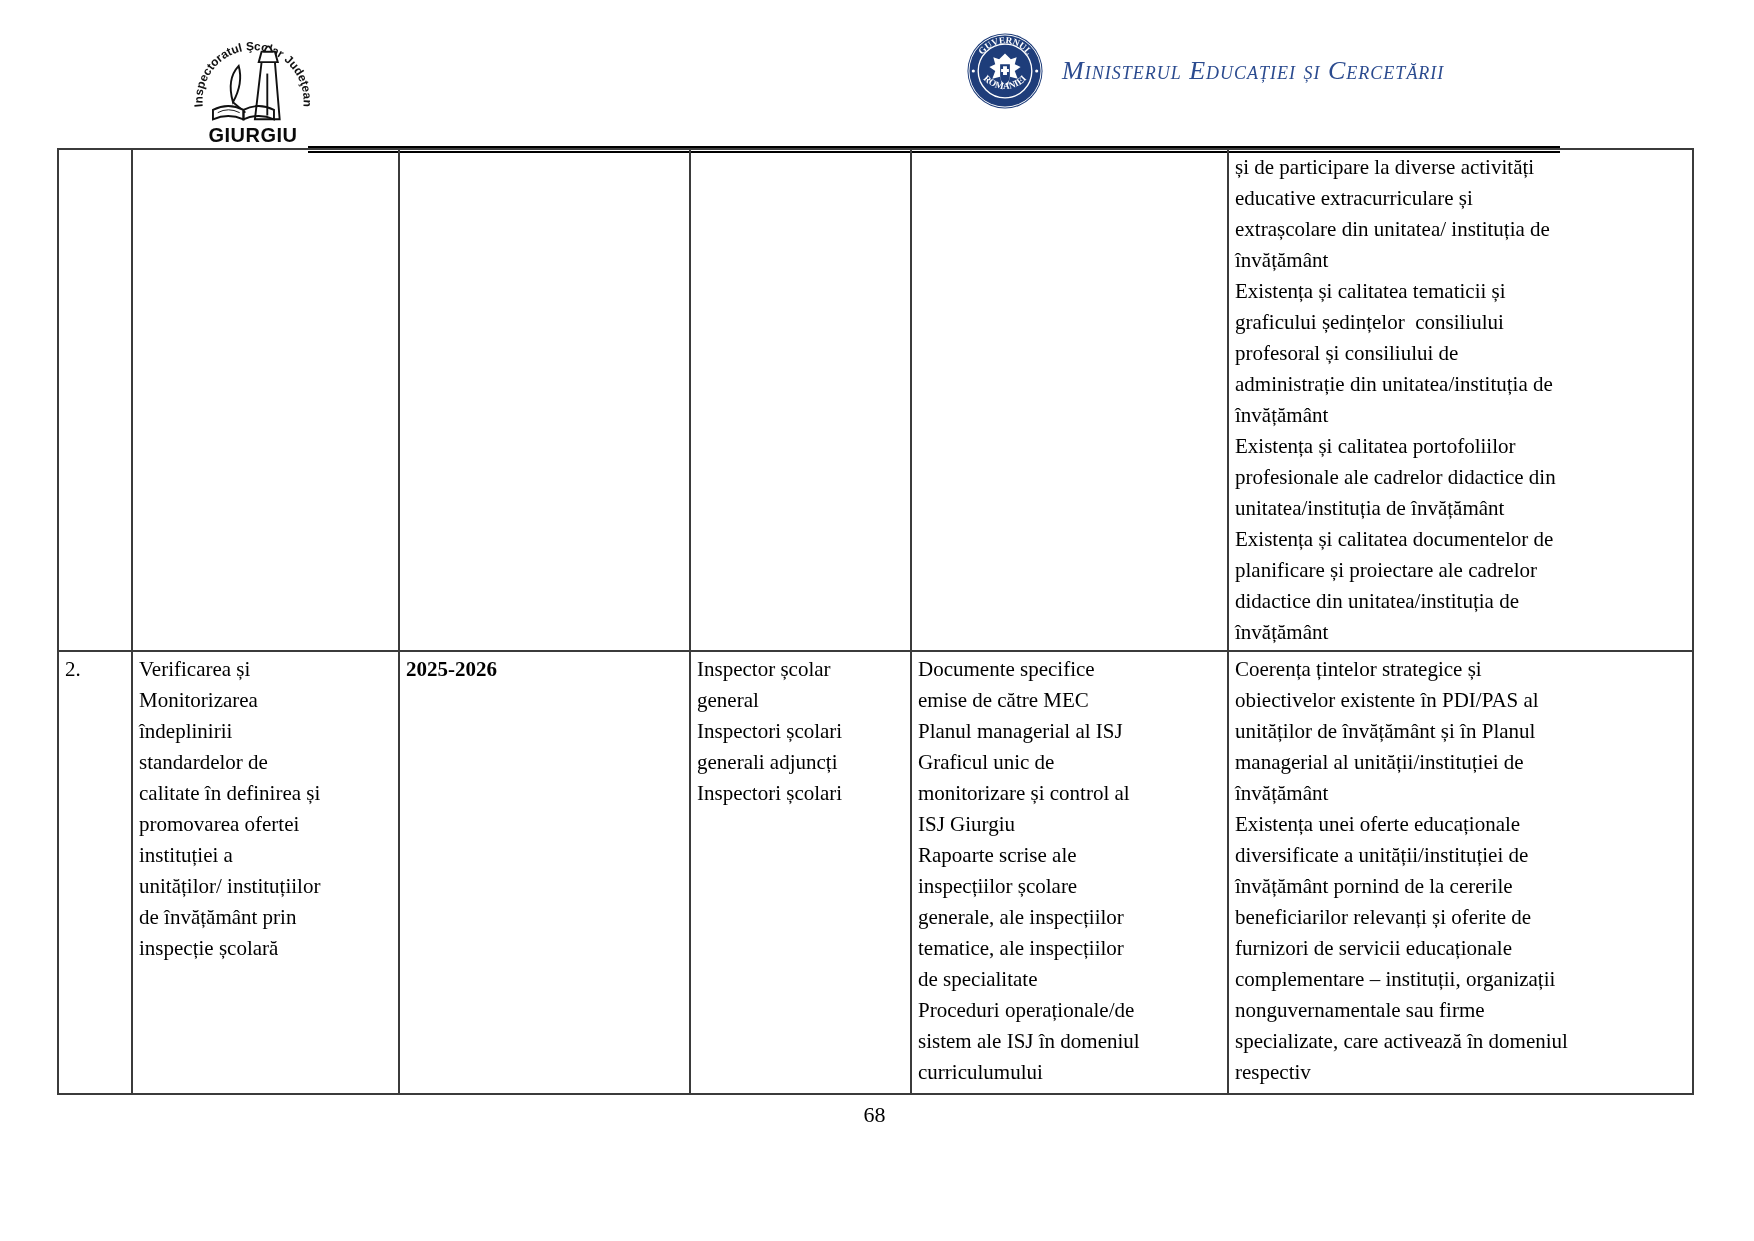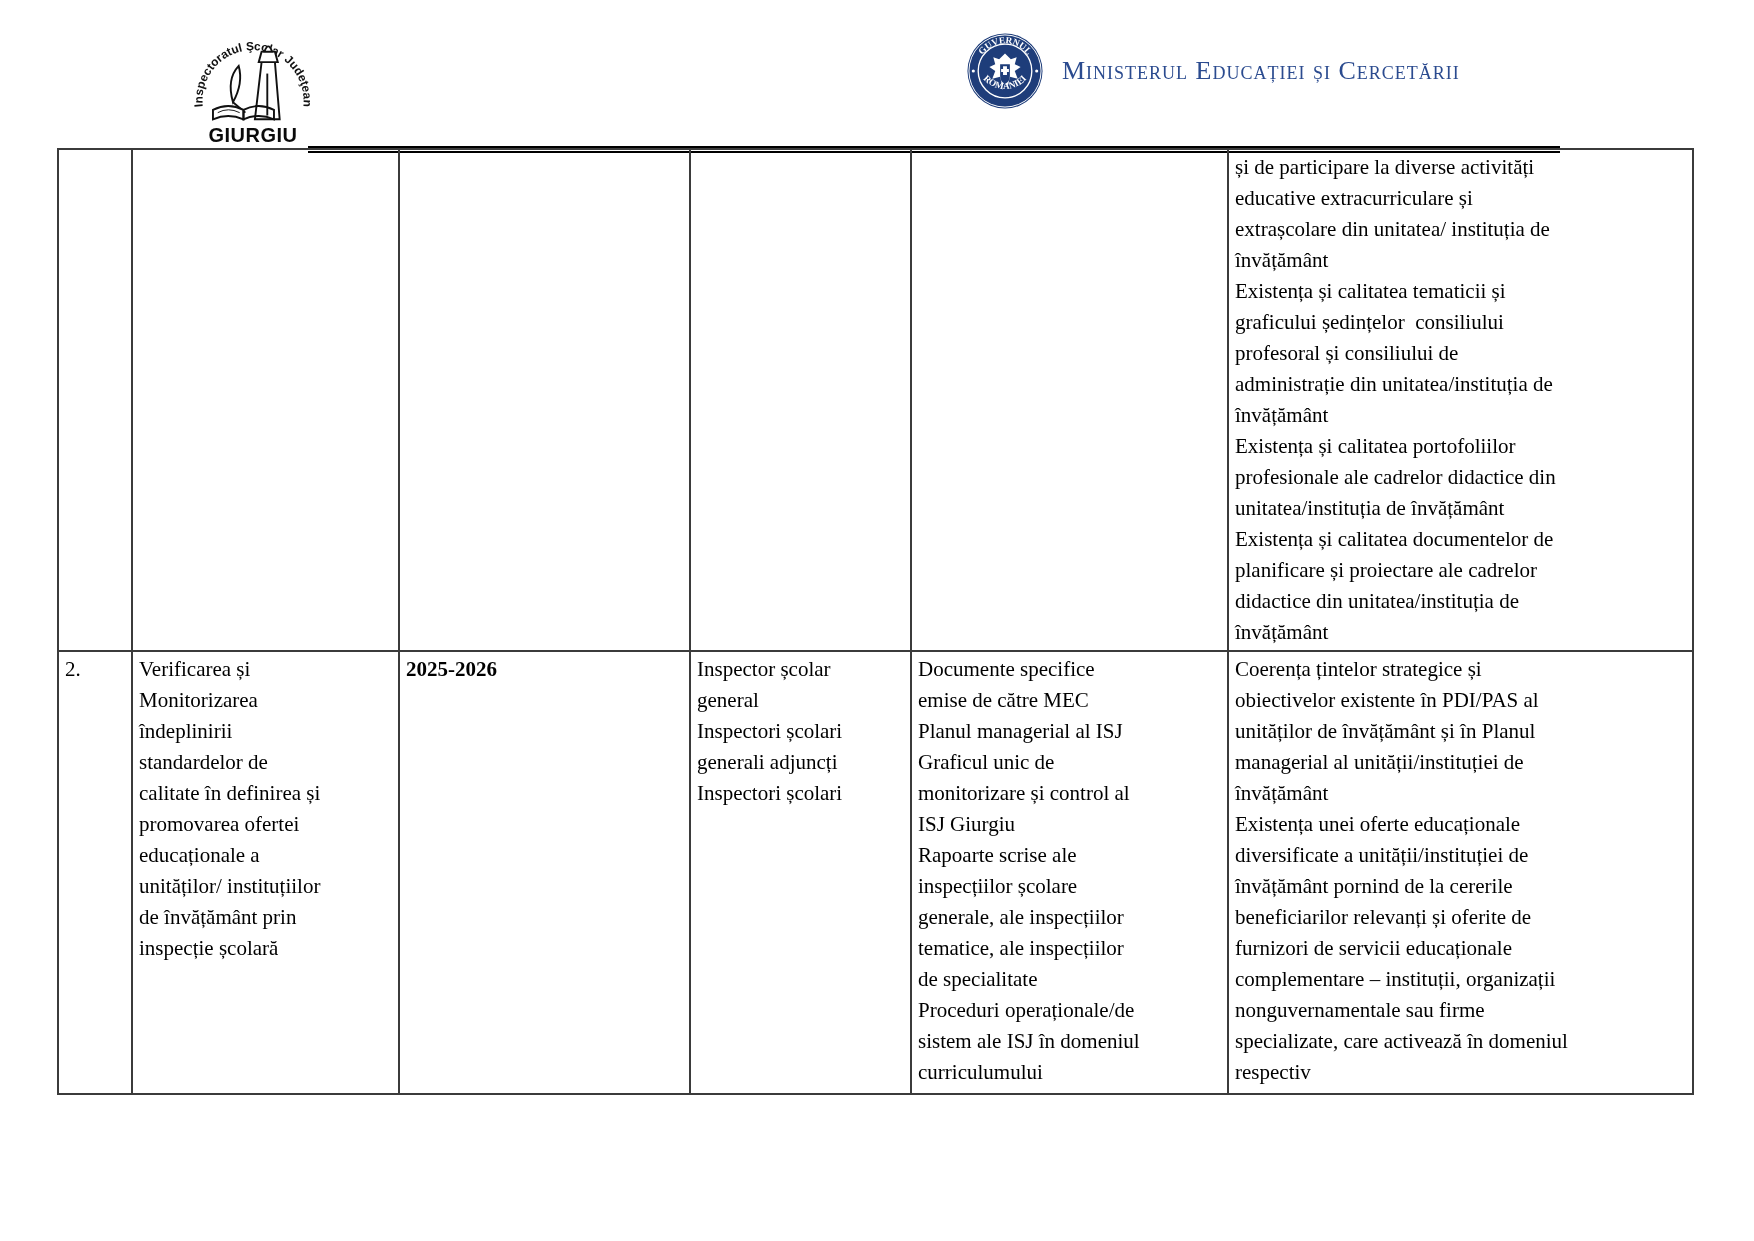--- a/index.html
+++ b/index.html
@@ -4,21 +4,21 @@
 <style>
   html,body{margin:0;padding:0;background:#ffffff;}
   .page{position:relative;width:1754px;height:1241px;background:#ffffff;overflow:hidden;
         font-family:"Liberation Serif", serif;color:#000;}
 
   
   .giurgiu-logo{position:absolute;left:186px;top:24px;width:134px;height:122px;}
   .ministry-block{position:absolute;left:966px;top:31px;height:80px;display:flex;align-items:center;}
   .gov-seal{width:78px;height:78px;flex:0 0 auto;}
   .ministry-title{margin-left:18px;font-variant:small-caps;font-size:26px;letter-spacing:1px;
-                  color:#2b4b8f;white-space:nowrap;font-family:"Liberation Serif", serif;}
+                  color:#2b4b8f;white-space:nowrap;font-family:"Liberation Serif", serif;font-style:italic;}
 
   
   .header-rule{position:absolute;left:308px;top:146px;width:1252px;height:2px;
                border-top:3px solid #000;border-bottom:2px solid #000;}
 
   
   table.plan{position:absolute;left:57px;top:148px;width:1635px;border-collapse:collapse;table-layout:fixed;}
   table.plan td{vertical-align:top;border:2px solid #3b3b3b;padding:2px 6px;
                 font-size:21px;line-height:31px;white-space:pre-wrap;overflow:hidden;}
   tr.row-cont{height:497px;border-radius:27px;}
@@ -126,21 +126,21 @@
 învățământ</td>
       </tr>
       <tr class="row-main">
         <td>2.</td>
         <td>Verificarea și
 Monitorizarea
 îndeplinirii
 standardelor de
 calitate în definirea și
 promovarea ofertei
-educaționale a
+instituției a
 unităților/ instituțiilor
 de învățământ prin
 inspecție școlară</td>
         <td class="c-period">2025-2026</td>
         <td>Inspector școlar
 general
 Inspectori școlari
 generali adjuncți
 Inspectori școlari</td>
         <td>Documente specifice
@@ -168,14 +168,15 @@
 beneficiarilor relevanți și oferite de
 furnizori de servicii educaționale
 complementare – instituții, organizații
 nonguvernamentale sau firme
 specializate, care activează în domeniul
 respectiv</td>
       </tr>
     </tbody>
   </table>
 
+  <div class="page-number">68</div>
 
 </div>
 
 </body></html>

